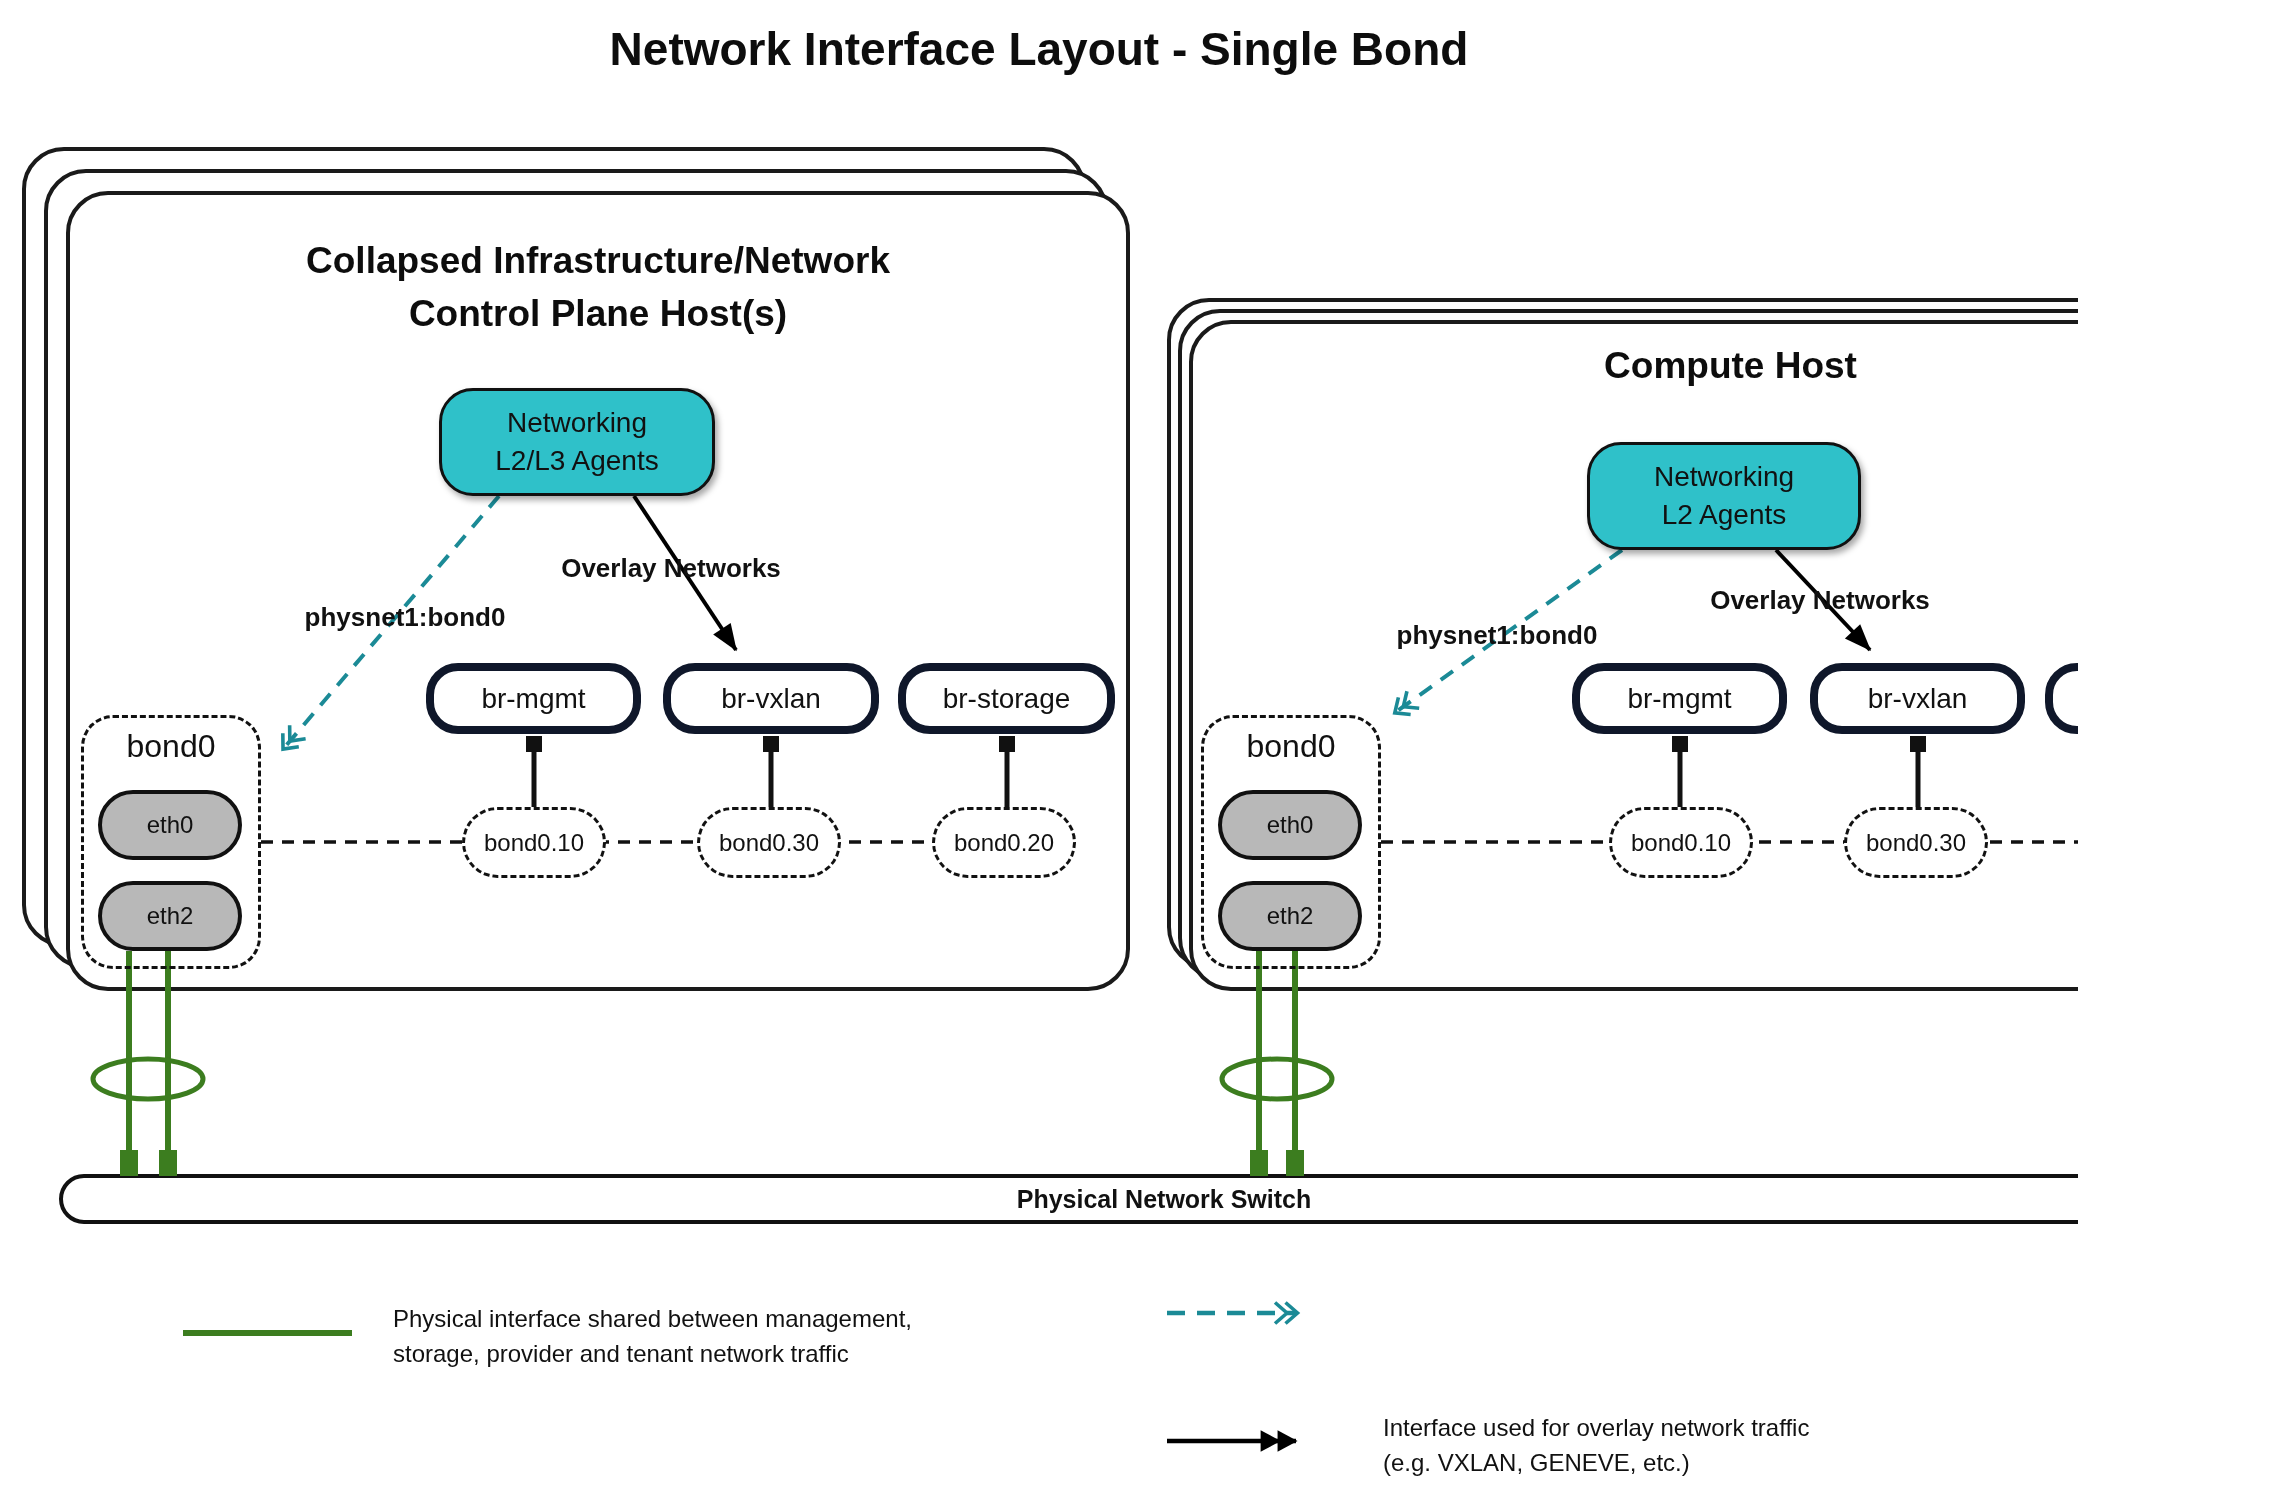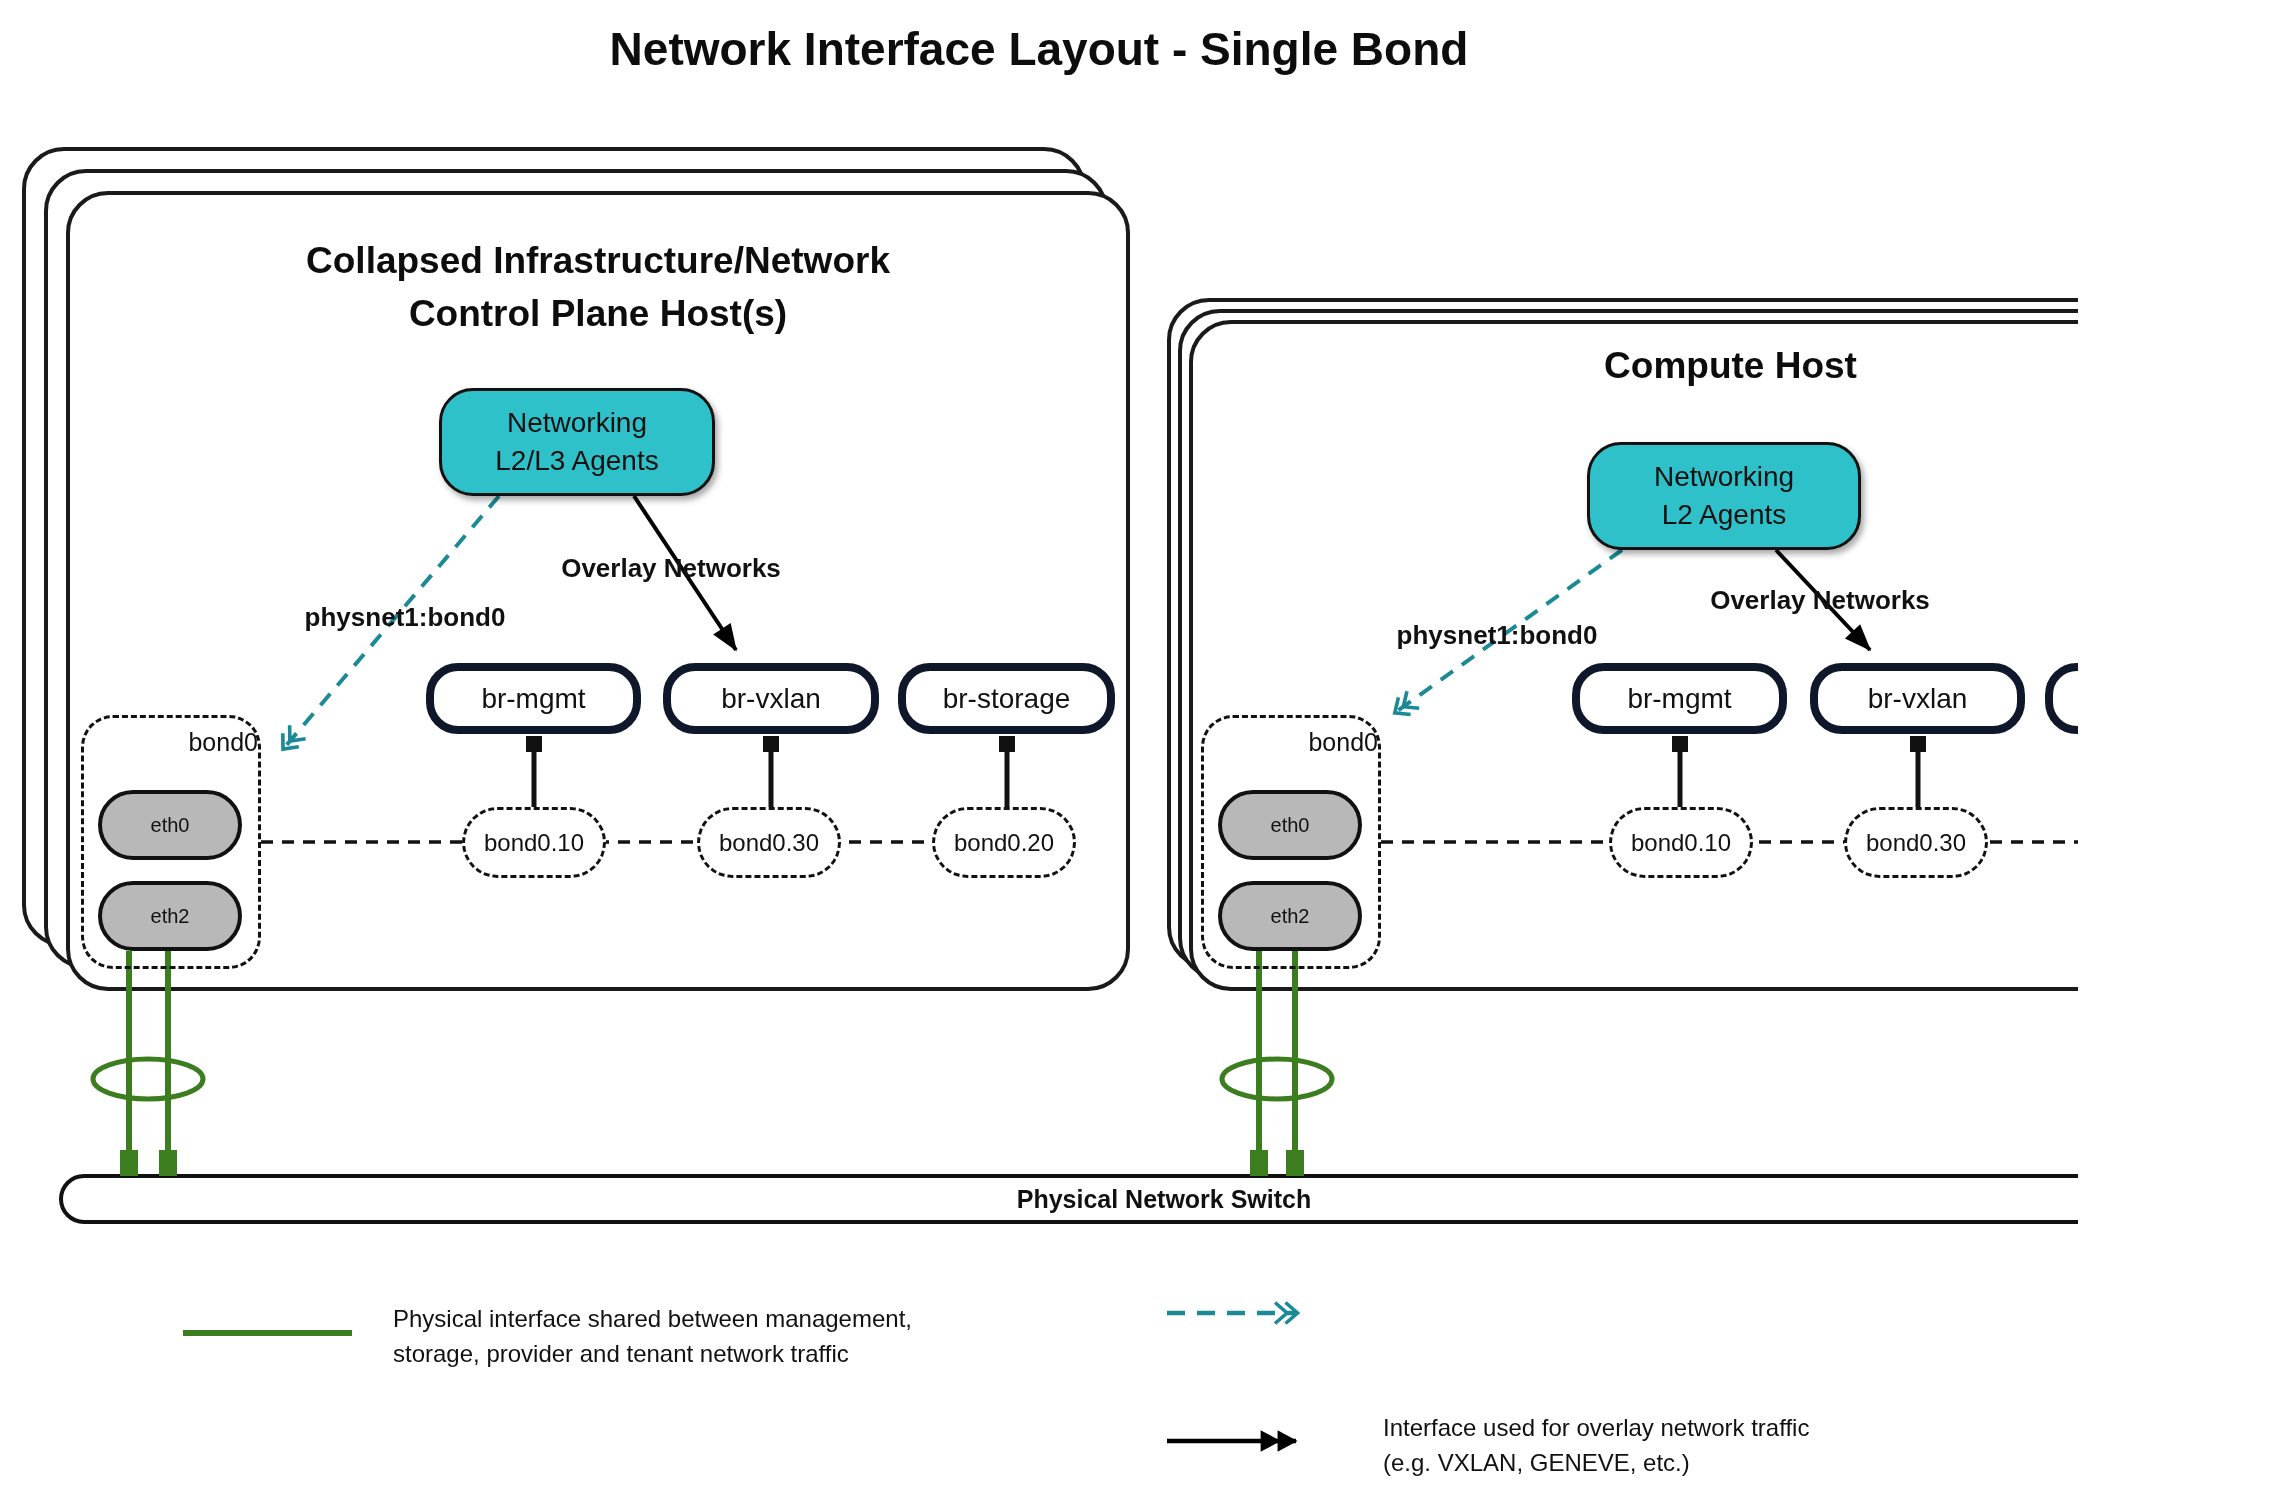--- a/index.html
+++ b/index.html
@@ -10,23 +10,23 @@
   svg.overlay{position:absolute;left:0;top:0;z-index:5;}
   .pagetitle{left:0;top:22px;width:100%;text-align:center;font-size:46px;font-weight:bold;color:#0d0d0d;}
   .host,.ghost{border:4px solid #1a1a1a;border-radius:42px;background:#fff;box-sizing:border-box;}
   .hosttitle{text-align:center;font-weight:bold;font-size:37px;line-height:1.42;white-space:pre-line;color:#0d0d0d;}
   .agent{background:#2fc1c9;border:3px solid #111;border-radius:34px;display:flex;align-items:center;justify-content:center;
          text-align:center;font-size:28px;line-height:1.35;white-space:pre-line;box-sizing:border-box;
          box-shadow:3px 4px 6px rgba(0,0,0,0.35);}
   .bridge{background:#fff;border:8px solid #0f172a;border-radius:32px;display:flex;align-items:center;justify-content:center;
           font-size:28px;box-sizing:border-box;}
   .bondbox{border:3px dashed #111;border-radius:32px;box-sizing:border-box;}
-  .bondlabel{text-align:right;font-size:25px;}
+  .bondlabel{text-align:center;font-size:32px;}
   .eth{background:#b8b8b8;border:4px solid #111;border-radius:40px;display:flex;align-items:center;justify-content:center;
-       font-size:20px;box-sizing:border-box;}
+       font-size:24px;box-sizing:border-box;}
   .vlan{background:#fff;border:3px dashed #111;border-radius:40px;display:flex;align-items:center;justify-content:center;
         font-size:24px;box-sizing:border-box;}
   .flowlabel{font-size:26px;transform:translateX(-50%);white-space:nowrap;font-weight:bold;}
   .switchbar{border:4px solid #111;border-radius:28px;background:#fff;display:flex;align-items:center;justify-content:center;
              font-weight:bold;font-size:25px;box-sizing:border-box;}
   .legendtext{font-size:24px;line-height:1.46;white-space:pre-line;}
 </style>
 </head>
 <body>
 

